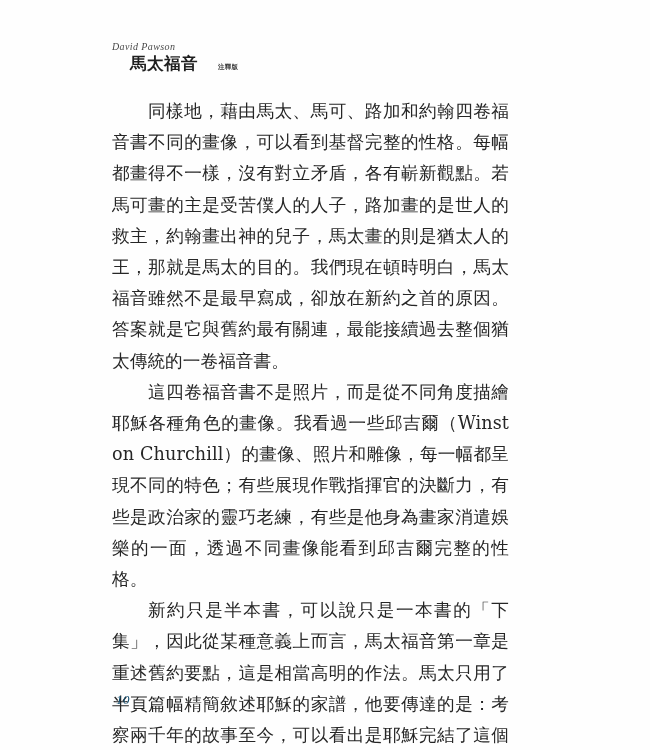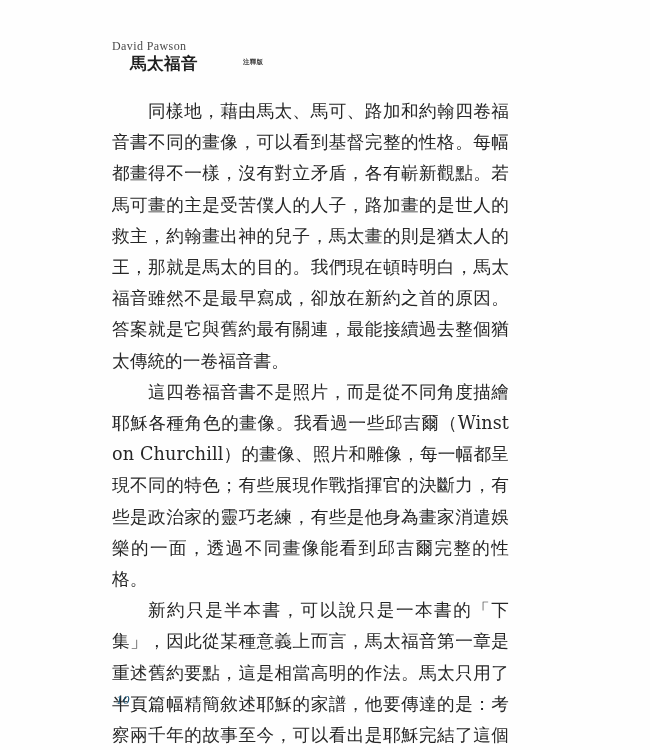--- a/index.html
+++ b/index.html
@@ -25,50 +25,50 @@
 
   
   .running-head {
     position: absolute;
     left: 112px;
     top: 40px;
     width: 420px;
   }
   .rh-author {
     font-family: "Liberation Serif", "DejaVu Serif", serif;
-    font-size: 12px;
+    font-size: 10px;
     letter-spacing: 0.4px;
     color: #4a4a4a;
     line-height: 13px;
     white-space: nowrap;
+    font-style: italic;
   }
   .rh-title-row {
     display: flex;
-    align-items: center;
+    align-items: flex-end;
     margin-top: 1px;
     padding-left: 18px;
-    gap: 33px;
   }
   .rh-title {
     font-family: "DejaVu Serif", "Liberation Serif", serif;
     font-size: 16.5px;
     font-weight: 700;
     color: #1f1f1f;
     letter-spacing: 0.5px;
     line-height: 19px;
     white-space: nowrap;
   }
   .rh-subtitle {
     font-family: "DejaVu Serif", "Liberation Serif", serif;
     font-size: 6.5px;
     font-weight: 700;
     color: #3a3a3a;
     letter-spacing: 0.2px;
     line-height: 9px;
-    margin-left: 12px;
+    margin-left: 20px;
     margin-bottom: 1.5px;
     white-space: nowrap;
   }
 
   
   .text-block {
     position: absolute;
     left: 112px;
     top: 96px;
     width: 397px;

